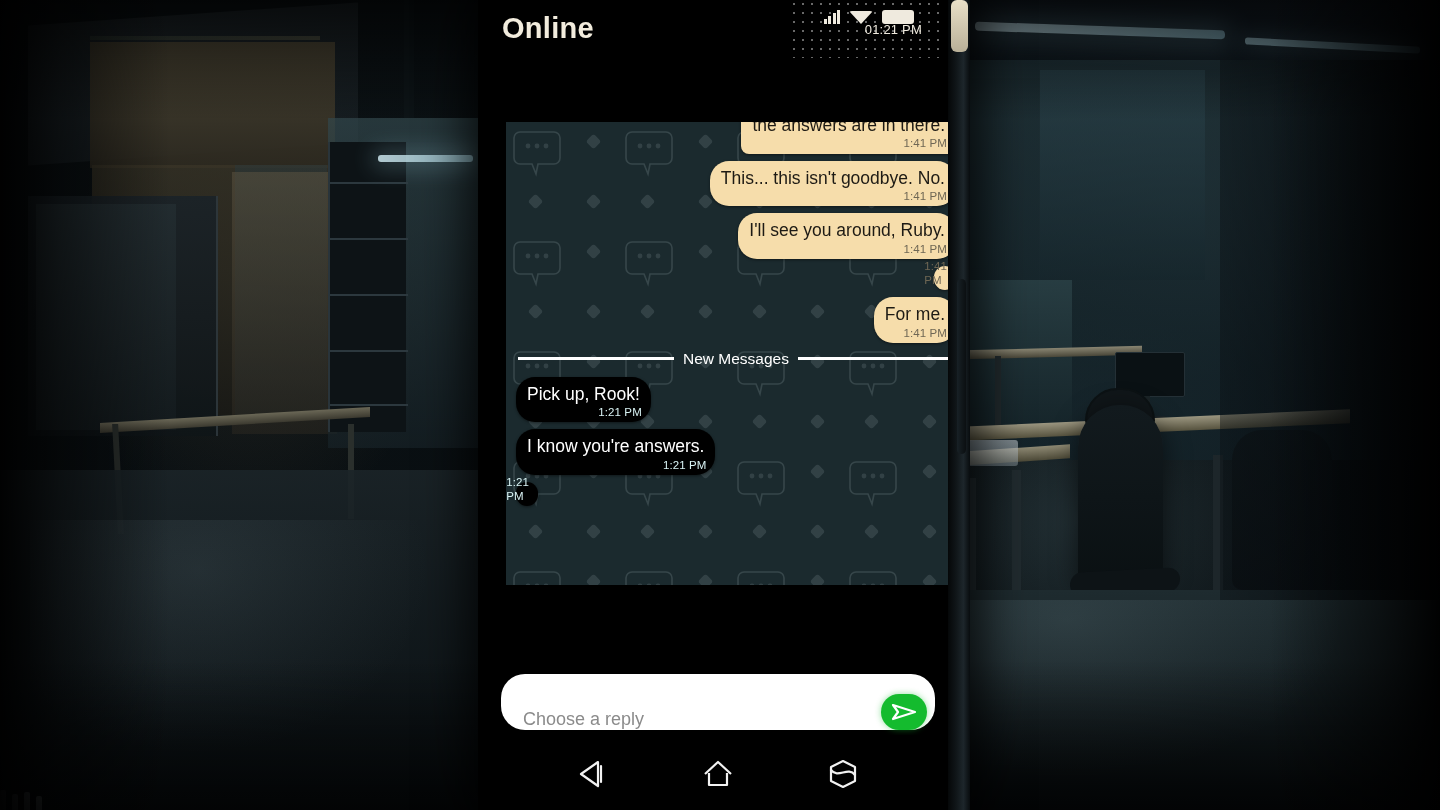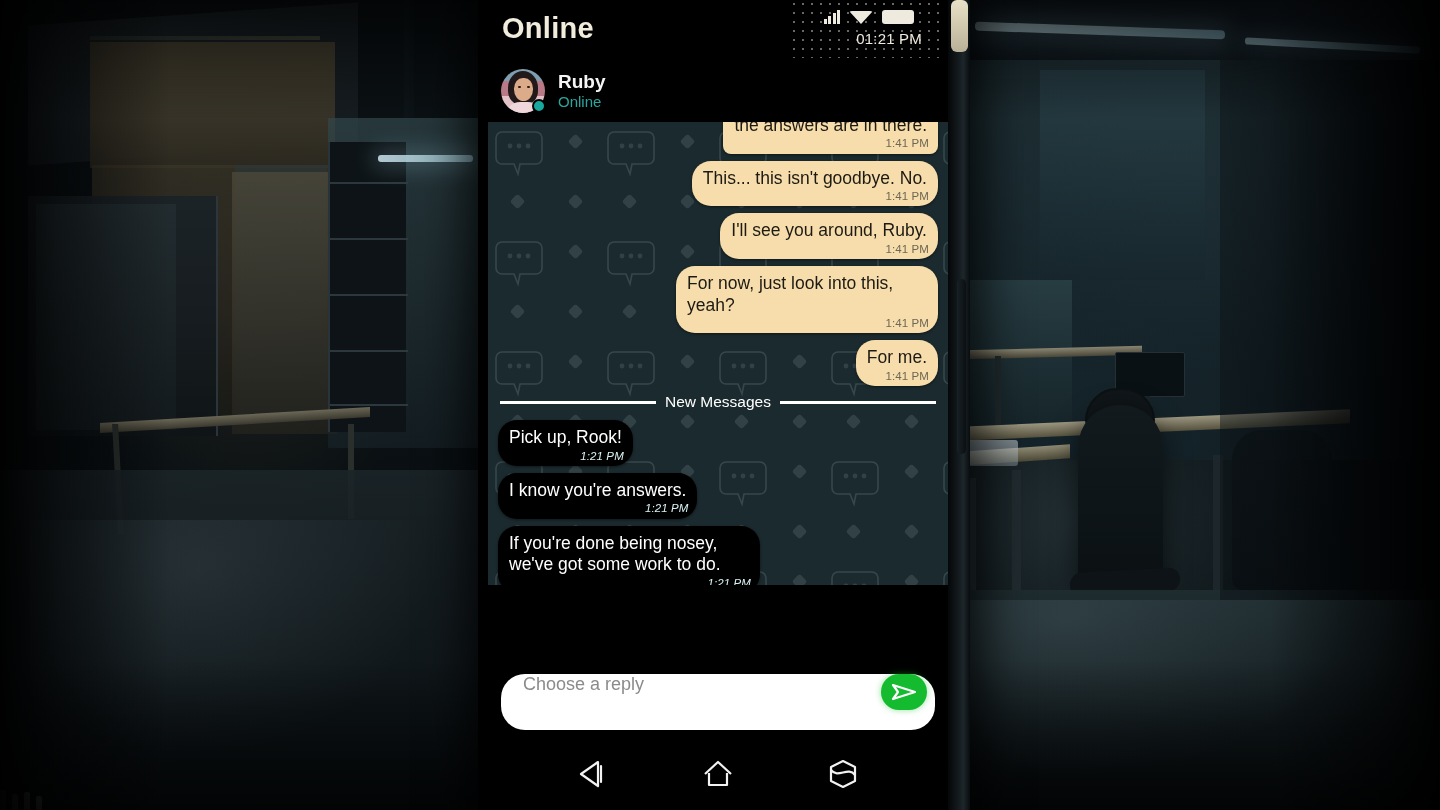--- a/index.html
+++ b/index.html
@@ -130,21 +130,21 @@
   }
   .sb-icons { position:absolute; right:28px; top:10px; display:flex; align-items:flex-end; gap:9px; }
   .ico-signal { display:flex; align-items:flex-end; gap:1.5px; height:14px;}
   .ico-signal i { width:3px; background:#efeade; display:block;}
   .ico-signal i:nth-child(1){height:5px}
   .ico-signal i:nth-child(2){height:8px}
   .ico-signal i:nth-child(3){height:11px}
   .ico-signal i:nth-child(4){height:14px}
   .ico-wifi { width:0;height:0;border-left:12px solid transparent;border-right:12px solid transparent;border-top:13px solid #efeade; border-radius:3px;}
   .ico-batt { width:32px;height:14px;background:#efeade;border-radius:3px;}
-  .sb-time { position:absolute; right:20px; top:30px; font-size:15px; letter-spacing:.2px; color:#efeade; }
+  .sb-time { position:absolute; right:20px; top:22px; font-size:13px; letter-spacing:.2px; color:#efeade; }
 
   
   .app-title {
     position:absolute; left:14px; top:12px;
     font-size:29px; font-weight:bold; color:#f2ecdd; letter-spacing:.3px;
   }
   .contact-row {
     position:absolute; left:0; top:60px; width:460px; height:62px;
     background:#000; display:flex; align-items:center; padding-left:13px;
   }
@@ -170,21 +170,21 @@
   .status-dot {
     position:absolute; right:-1px; bottom:0px; width:14px; height:14px;
     border-radius:50%; background:#19a79e; border:2px solid #000;
   }
   .contact-meta { margin-left:13px; }
   .contact-name { font-size:19px; font-weight:bold; color:#f4f4f4; line-height:1.12; }
   .contact-status { font-size:15px; color:#2aa79c; line-height:1.2; }
 
   
   .chat {
-    position:absolute; left:0; top:122px; width:460px; height:463px;
+    position:absolute; left:18px; top:122px; width:460px; height:463px;
     background:#1b2a2e;
     overflow:hidden;
   }
   .chat-pattern { position:absolute; inset:0; opacity:.55; }
   .msg-list { position:absolute; left:0; top:-14px; width:460px; padding:0 10px; }
   .row { display:flex; margin-bottom:7px; }
   .row.in { justify-content:flex-start; }
   .row.out { justify-content:flex-end; }
 
   .bubble {
@@ -197,40 +197,40 @@
     box-shadow:0 1px 3px rgba(0,0,0,.45);
   }
   .bubble .txt { display:block; }
   .bubble .time {
     position:absolute; right:9px; bottom:3px;
     font-size:11.5px; letter-spacing:.1px;
   }
   .bubble.beige { background:#f6ddab; color:#1d1a14; }
   .bubble.beige .time { color:#6f6754; }
   .bubble.teal  { background:#000000; color:#ffffff; }
-  .bubble.teal .time { color:#d8f2f3;font-style:italic; }
+  .bubble.teal .time { color:#d8f2f3; }
 
   .bubble.clipped { border-radius:0 0 8px 8px; }
 
   .divider {
     display:flex; align-items:center; gap:9px;
     margin:7px 2px 9px 2px;
   }
   .divider .line { flex:1; height:3px; background:#ffffff; }
   .divider .label { font-size:15.5px; color:#ffffff; white-space:nowrap; }
 
   
   .reply-bar {
     position:absolute; left:0; top:669px; width:460px; height:66px;
     background:#000; display:flex; align-items:center; justify-content:center;
   }
   .reply-field {
     position:relative; width:434px; height:56px;
     background:#ffffff; border-radius:24px;
-    display:flex; align-items:flex-start; padding:0 8px 0 22px;
+    display:flex; align-items:flex-end; padding:0 8px 0 22px;
   }
   .reply-placeholder { font-size:18px; color:#8b8b8b; flex:1; }
   .send-btn {
     width:46px; height:36px; border-radius:22px; background:#14bb2e;
     display:flex; align-items:center; justify-content:center; flex:0 0 46px;
     box-shadow:0 0 6px rgba(20,187,46,.45);
   }
 
   
   .navbar {
@@ -327,36 +327,20 @@
               <i></i>
             </span>
           <span class="ico-wifi"></span>
           <span class="ico-batt"></span>
         </div>
         <div class="sb-time">01:21 PM</div>
       </div>
 
       <div class="app-title">Online</div>
 
-      <div class="contact-row">
-        <div class="avatar-wrap">
-          <div class="avatar">
-            <span class="hair"></span>
-              <span class="face"></span>
-            <span class="eye l"></span>
-              <span class="eye r"></span>
-              <span class="body"></span>
-          </div>
-          <span class="status-dot"></span>
-        </div>
-        <div class="contact-meta">
-          <div class="contact-name">Ruby</div>
-          <div class="contact-status">Online</div>
-        </div>
-      </div>
 
       <div class="chat">
         <svg class="chat-pattern" width="460" height="547">
           <defs>
             <pattern id="chatpat" width="112" height="110" patternUnits="userSpaceOnUse">
               <path class="pattern-bubble" d="M14 10 h34 a6 6 0 0 1 6 6 v20 a6 6 0 0 1 -6 6 h-16 l-2 10 l-4 -10 h-12 a6 6 0 0 1 -6 -6 v-20 a6 6 0 0 1 6 -6 z"></path>
               <circle class="pattern-dot" cx="22" cy="24" r="2.4"></circle>
                 <circle class="pattern-dot" cx="31" cy="24" r="2.4"></circle>
                 <circle class="pattern-dot" cx="40" cy="24" r="2.4"></circle>
               <rect class="pattern-dot" x="82" y="14" width="11" height="11" rx="3" transform="rotate(45 87.5 19.5)"></rect>
@@ -380,21 +364,20 @@
               </div>
             </div>
             <div class="row out">
               <div class="bubble beige">
                 <span class="txt">I'll see you around, Ruby.</span>
                 <span class="time">1:41 PM</span>
               </div>
             </div>
             <div class="row out">
               <div class="bubble beige">
-                <span class="txt">For now, just look into this, yeah?</span>
                 <span class="time">1:41 PM</span>
               </div>
             </div>
             <div class="row out">
               <div class="bubble beige">
                 <span class="txt">For me.</span>
                 <span class="time">1:41 PM</span>
               </div>
             </div>
             <div class="divider">
@@ -409,21 +392,20 @@
               </div>
             </div>
             <div class="row in">
               <div class="bubble teal">
                 <span class="txt">I know you're answers.</span>
                 <span class="time">1:21 PM</span>
               </div>
             </div>
             <div class="row in">
               <div class="bubble teal">
-                <span class="txt">If you're done being nosey, we've got some work to do.</span>
                 <span class="time">1:21 PM</span>
               </div>
             </div>
           </div>
       </div>
 
       <div class="reply-bar">
         <div class="reply-field">
           <span class="reply-placeholder">Choose a reply</span>
           <span class="send-btn">

